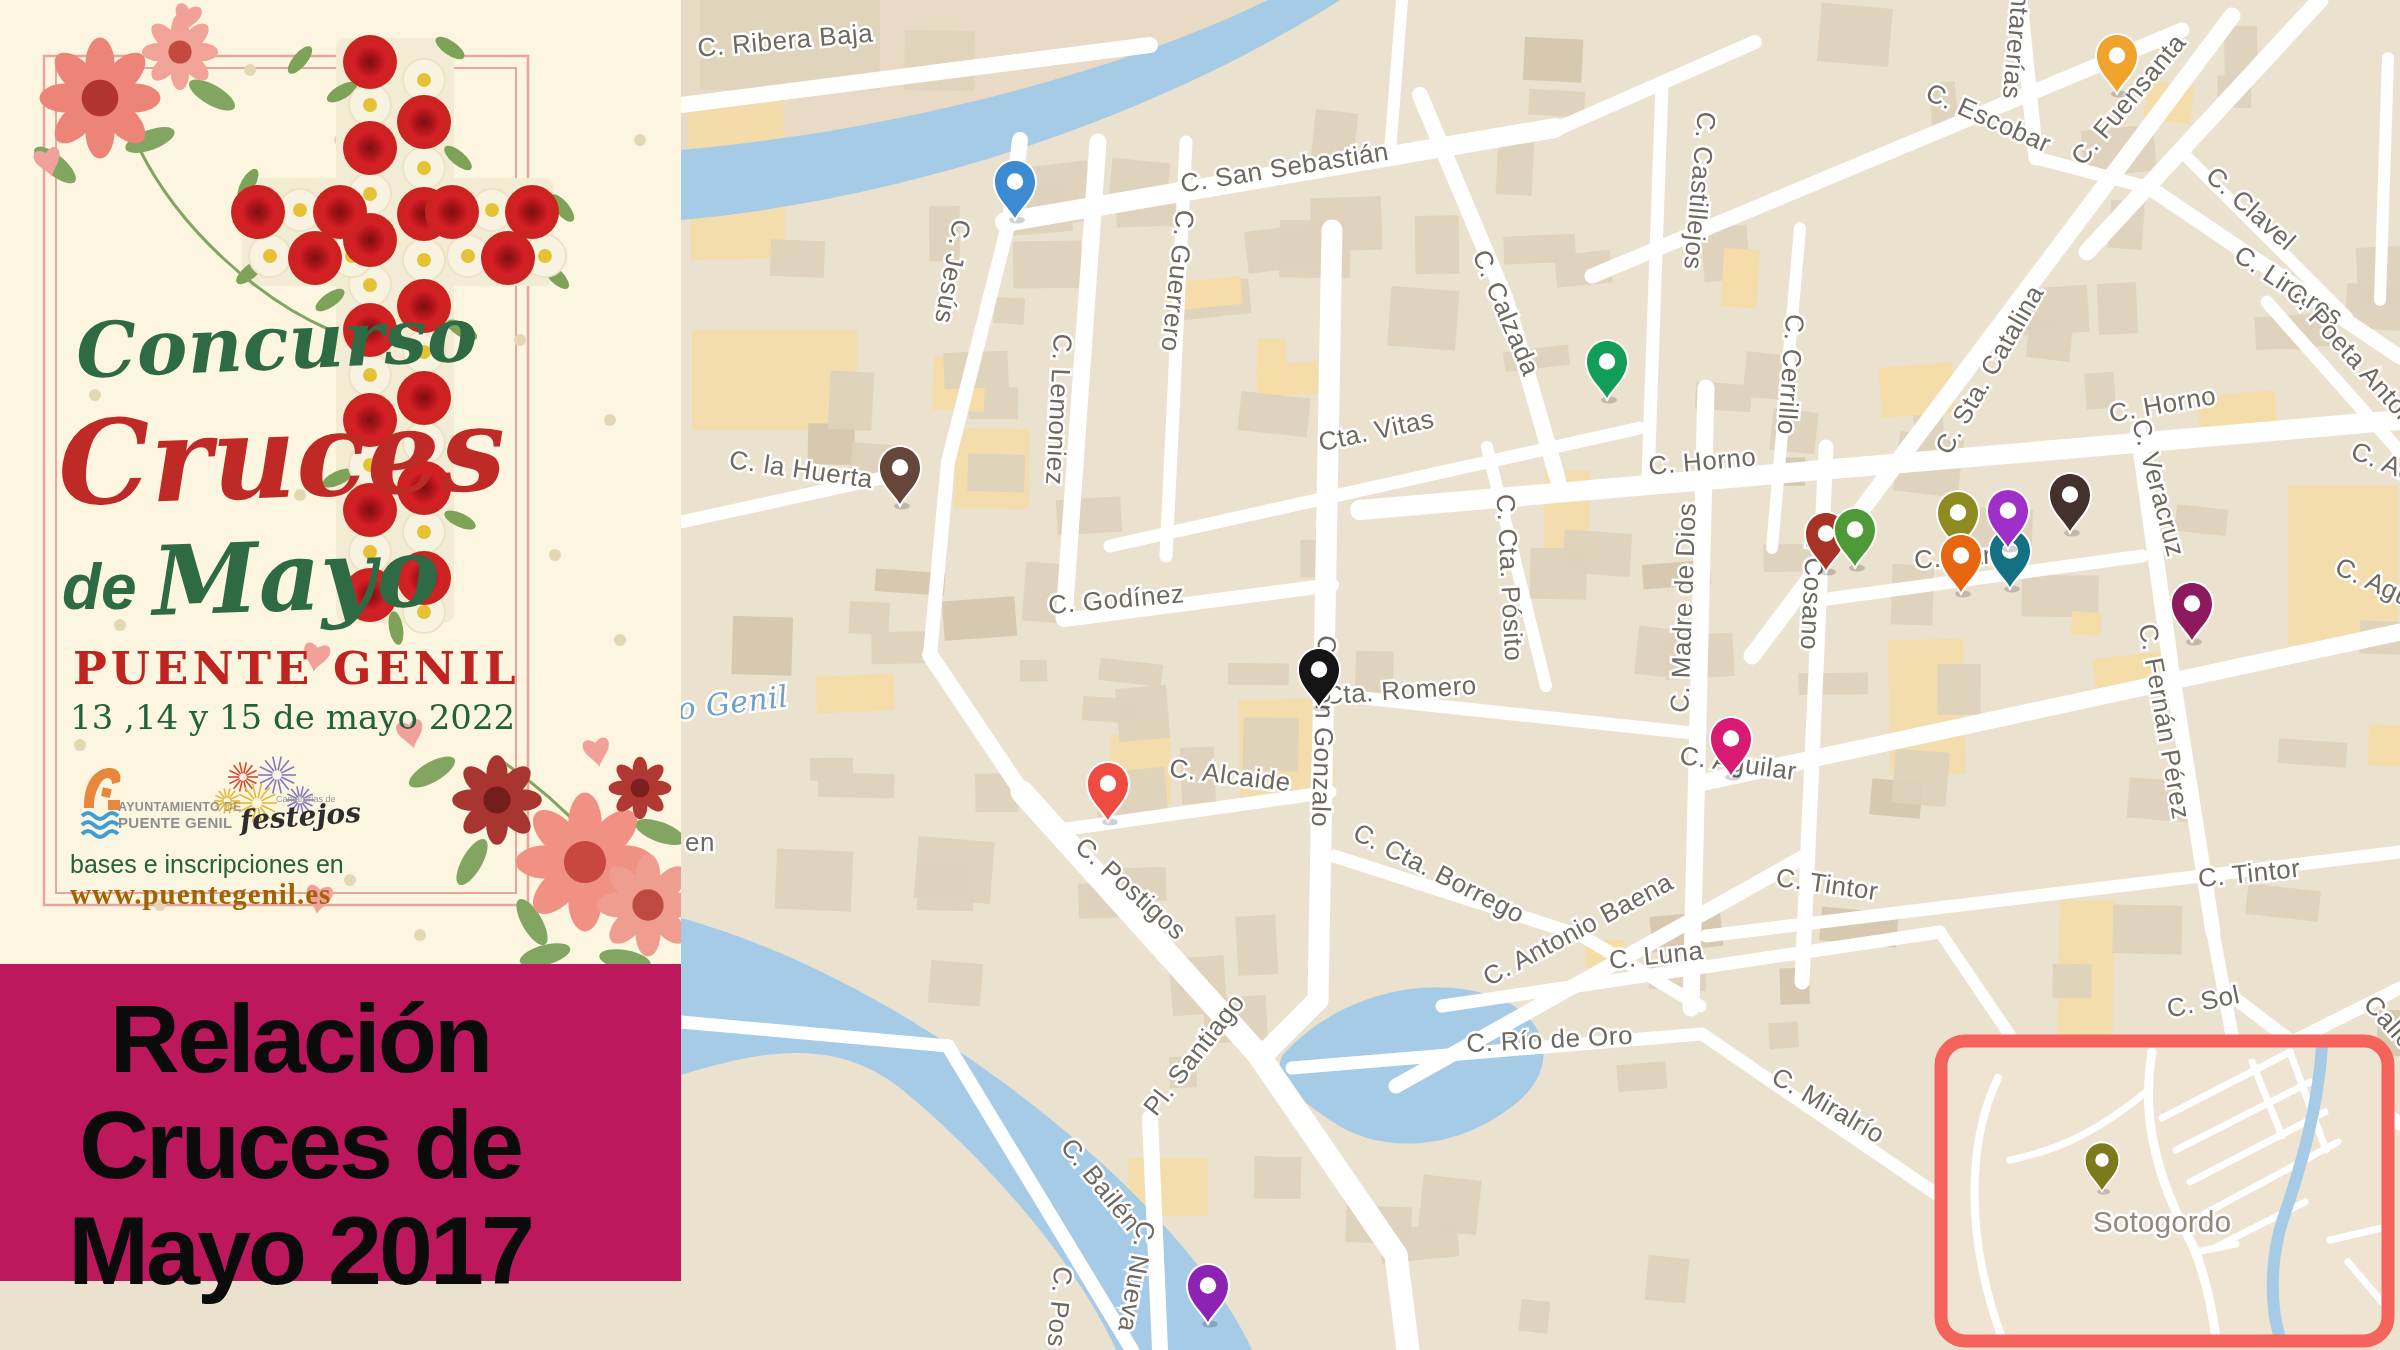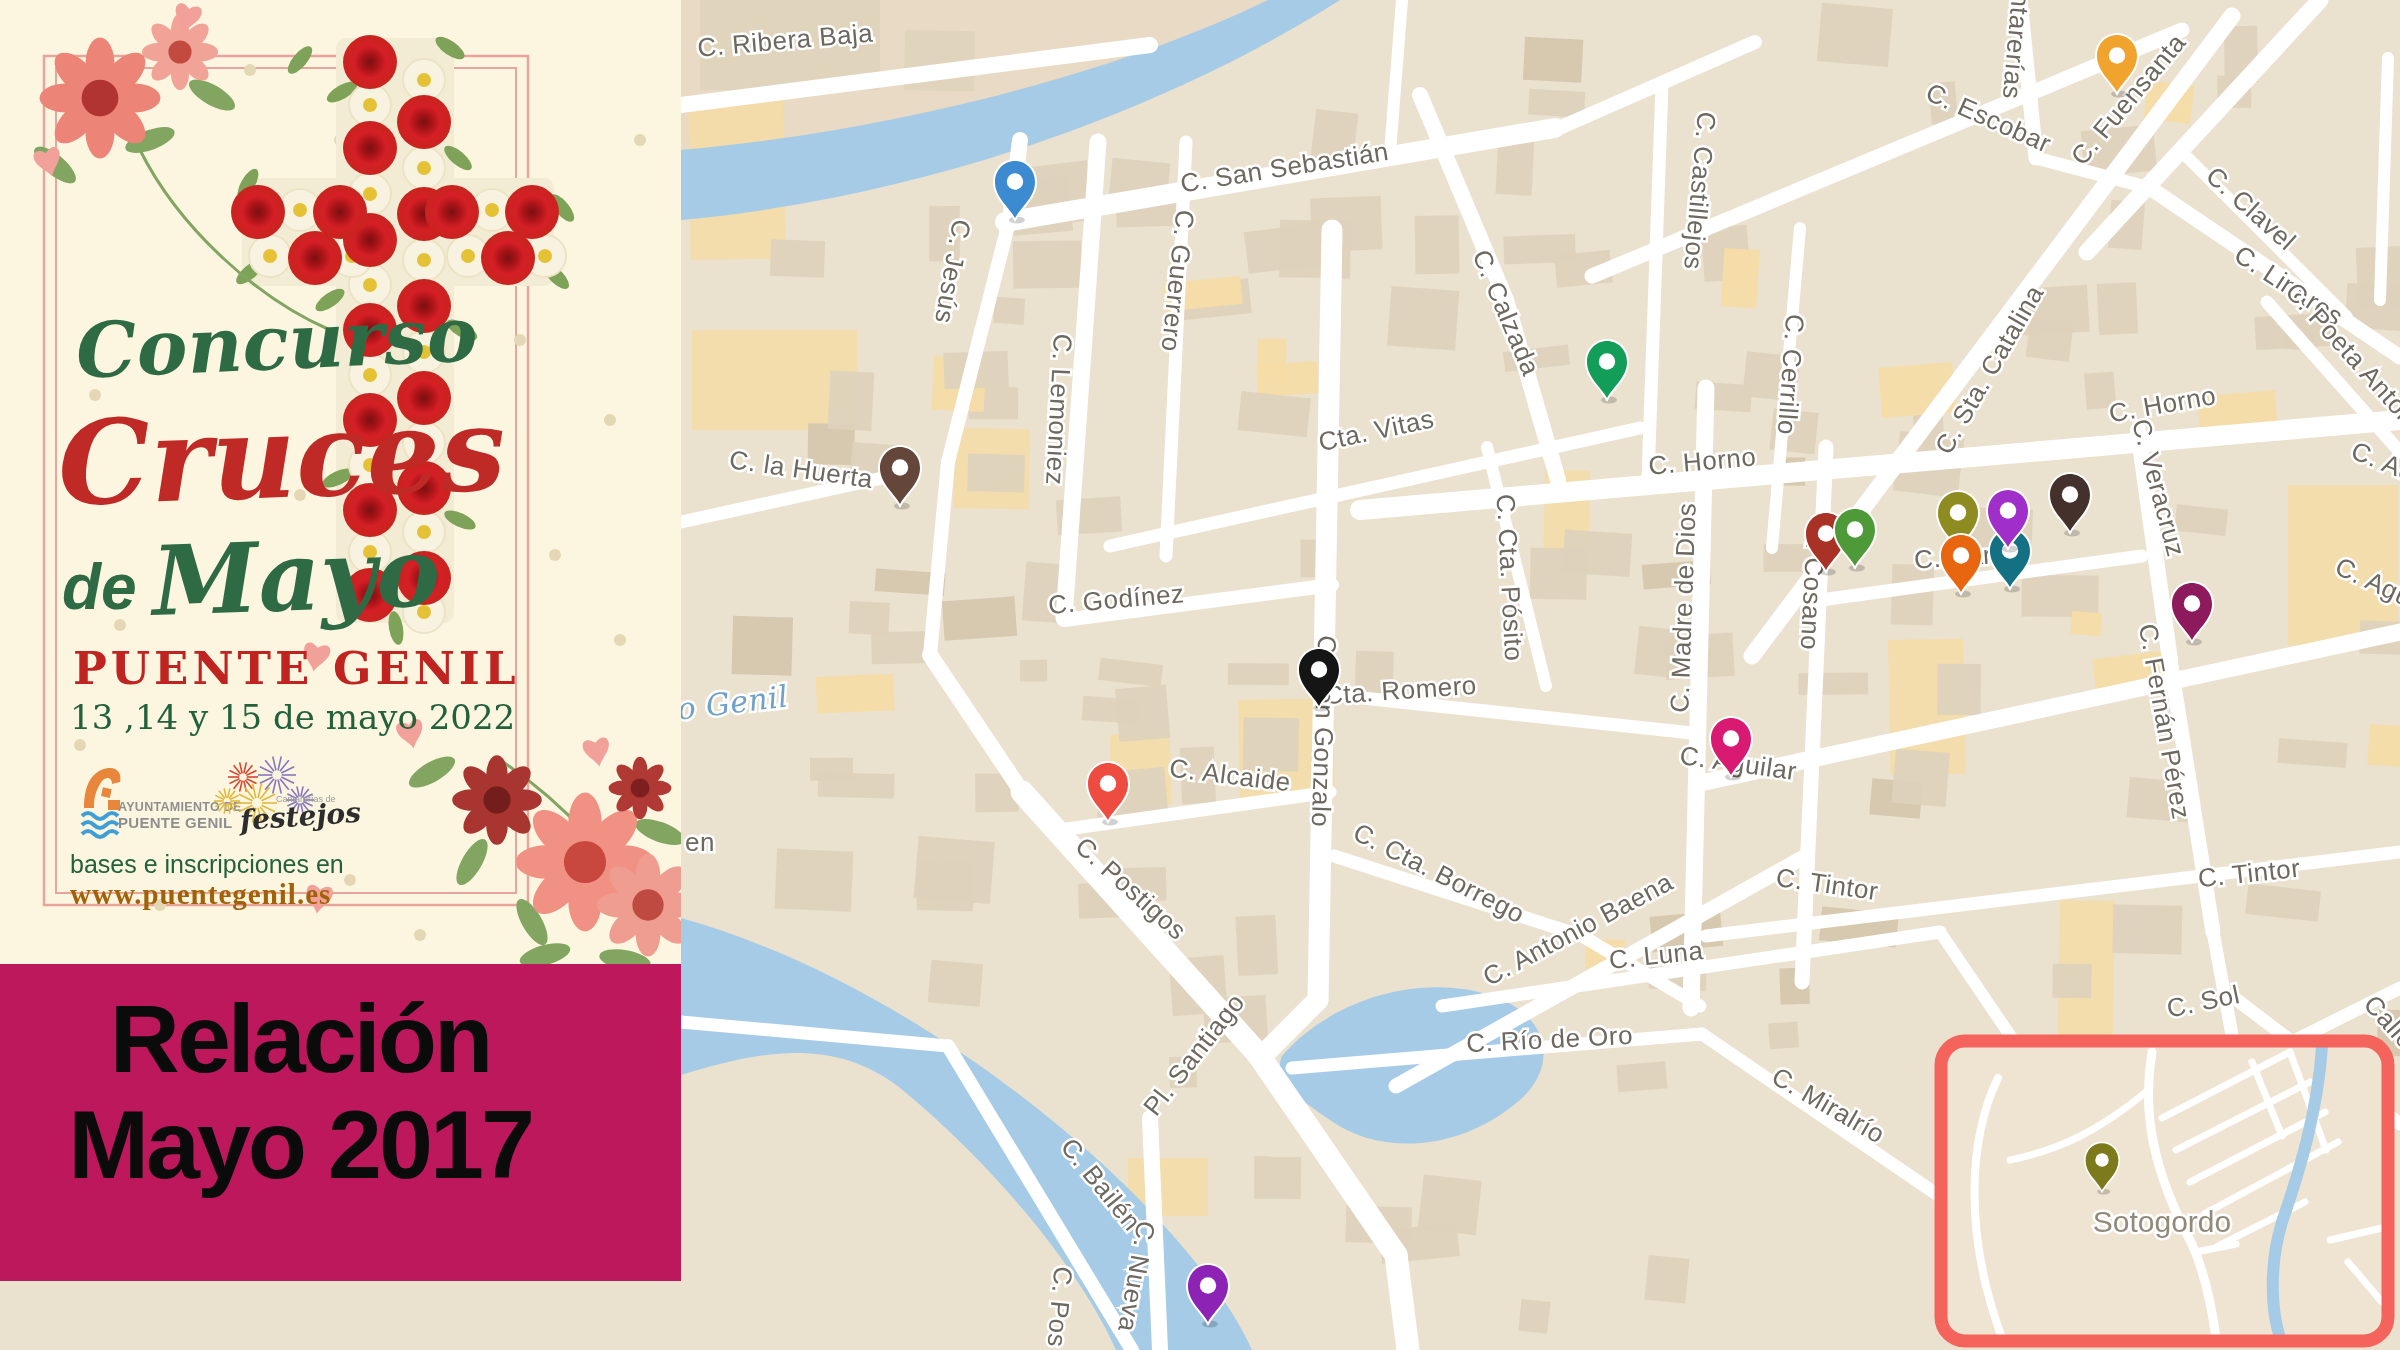--- a/index.html
+++ b/index.html
@@ -693,16 +693,17 @@
     <div class="txt logo-fest-small">Cantarerías de</div>
     <div class="txt logo-fest-word">festejos</div>
 
     <div class="txt t-info1">bases e inscripciones en</div>
     <div class="txt t-info2">www.puentegenil.es</div>
   </div>
 
   <div class="panel">
     <div class="panel-text">
       <div>Relación</div>
+      <div>Cruces de</div>
       <div>Mayo 2017</div>
     </div>
   </div>
 </div>
 
 </body></html>

